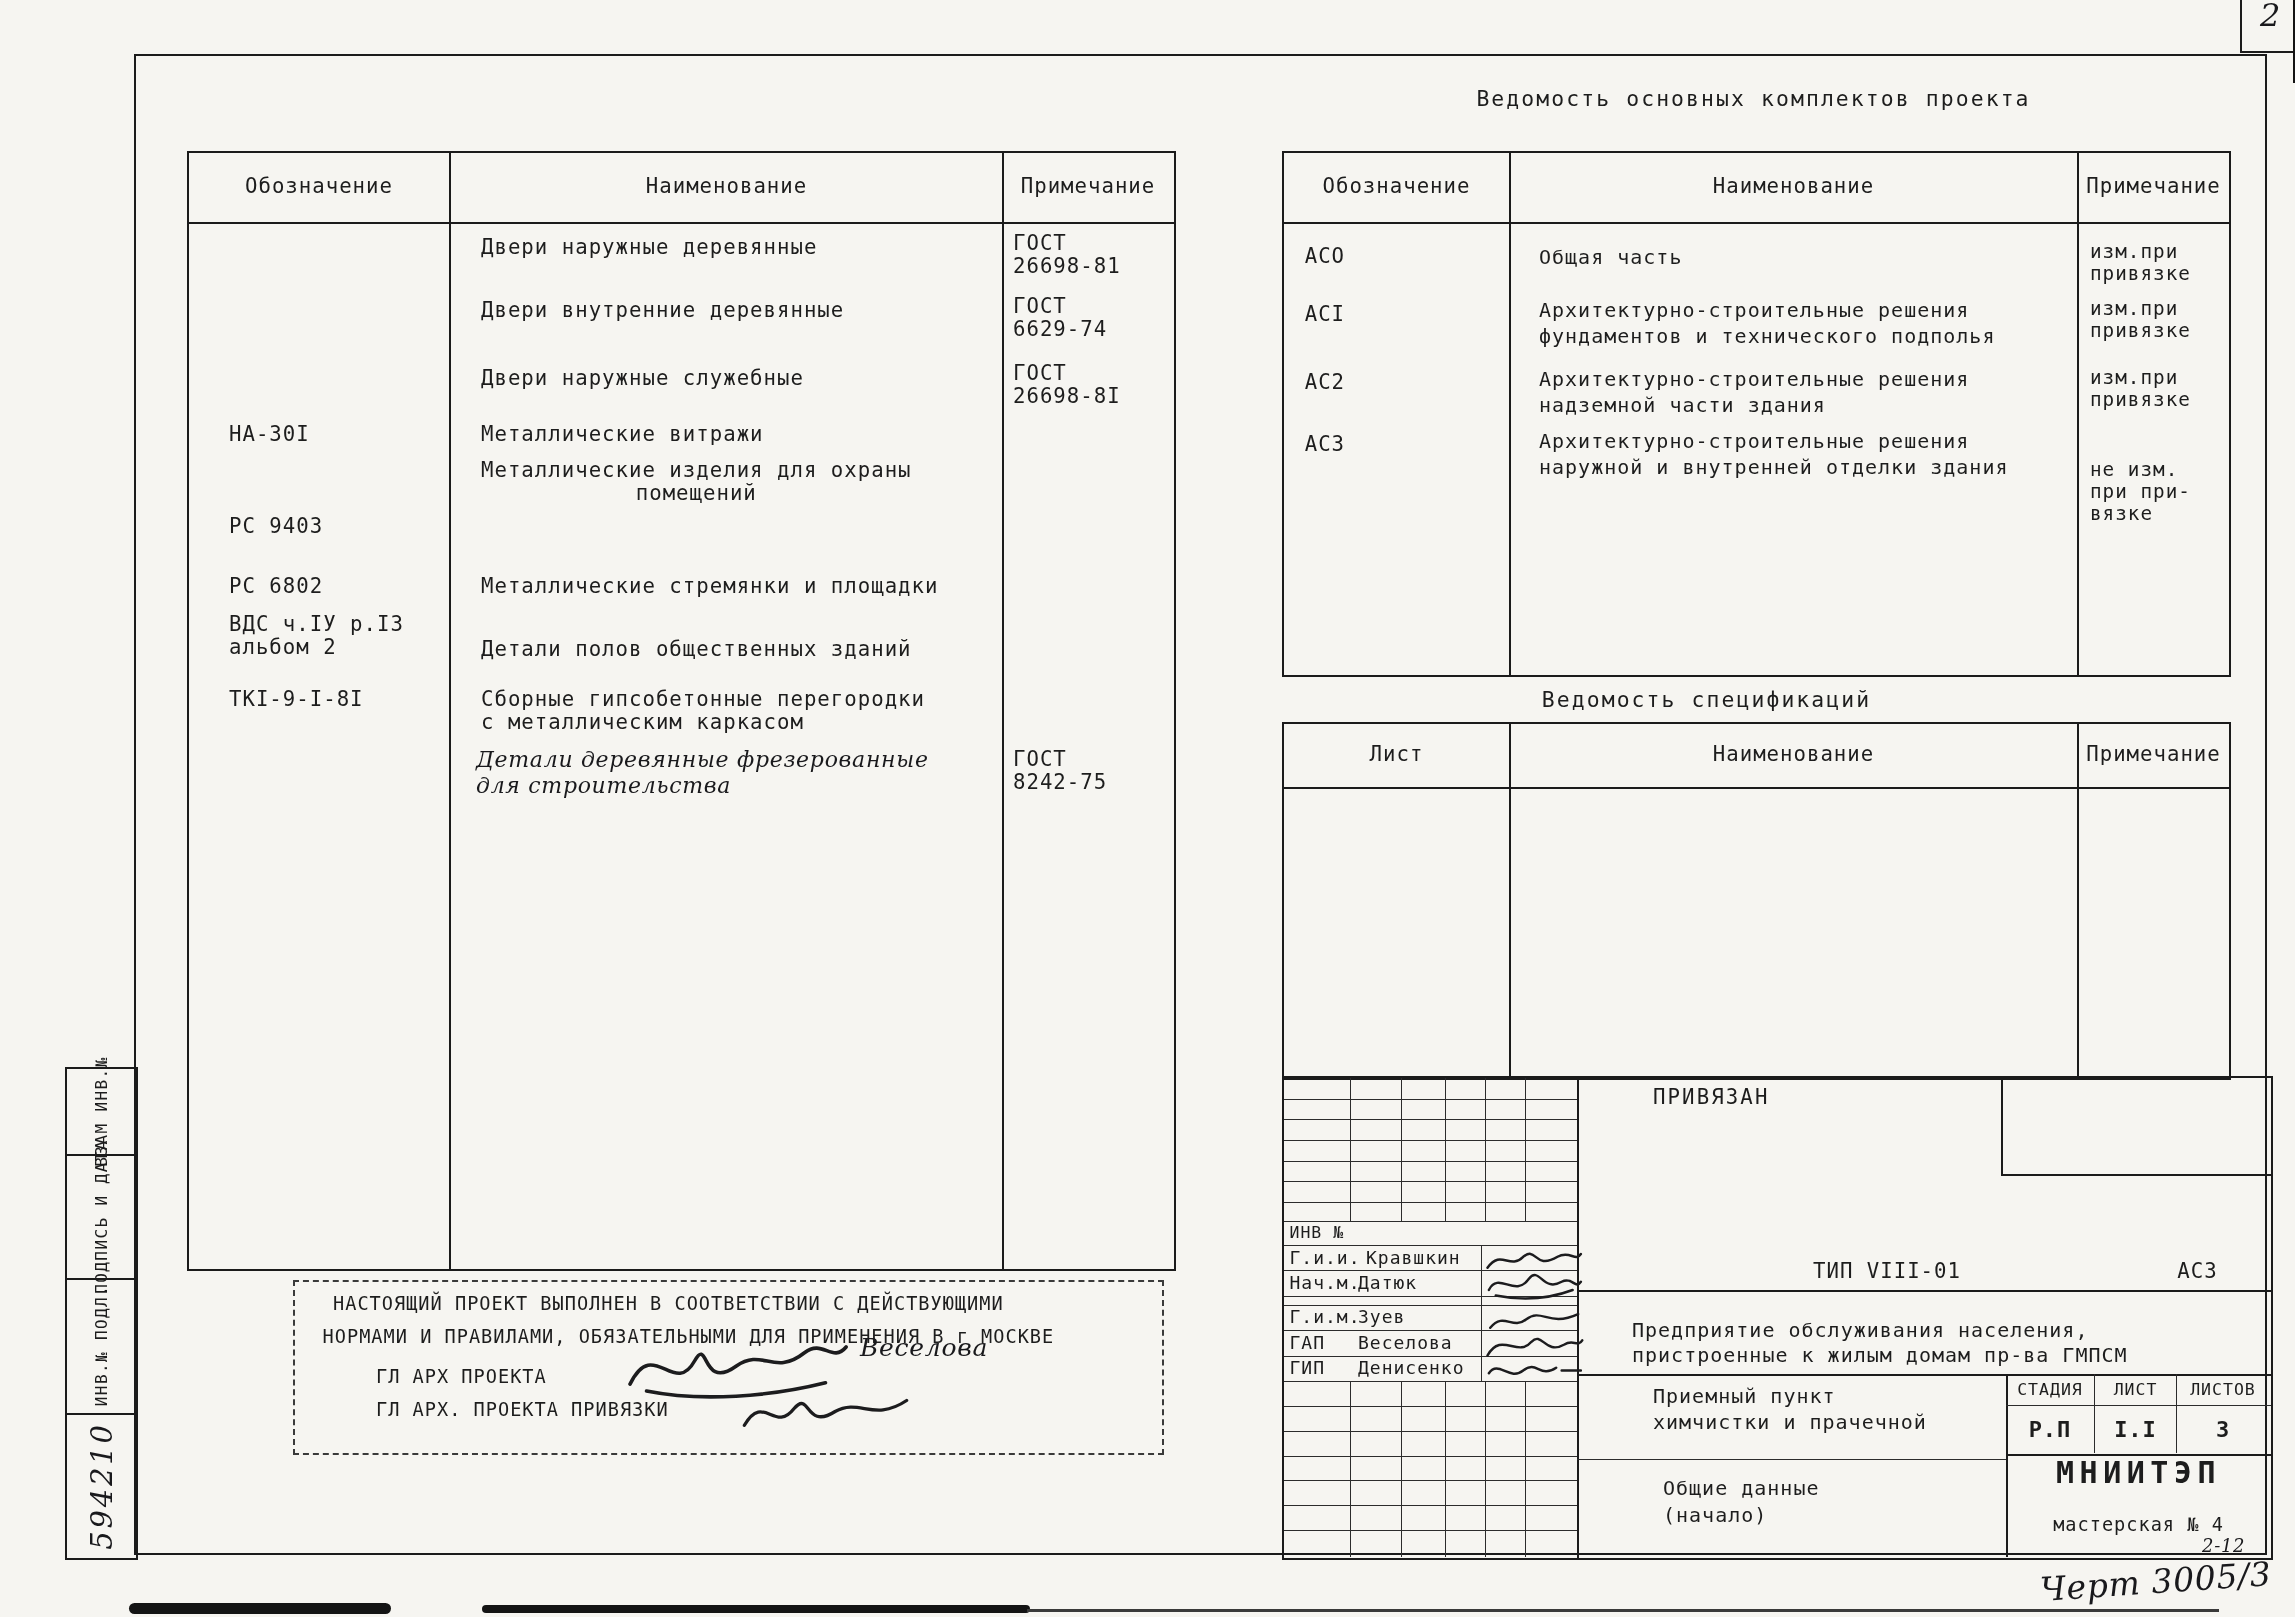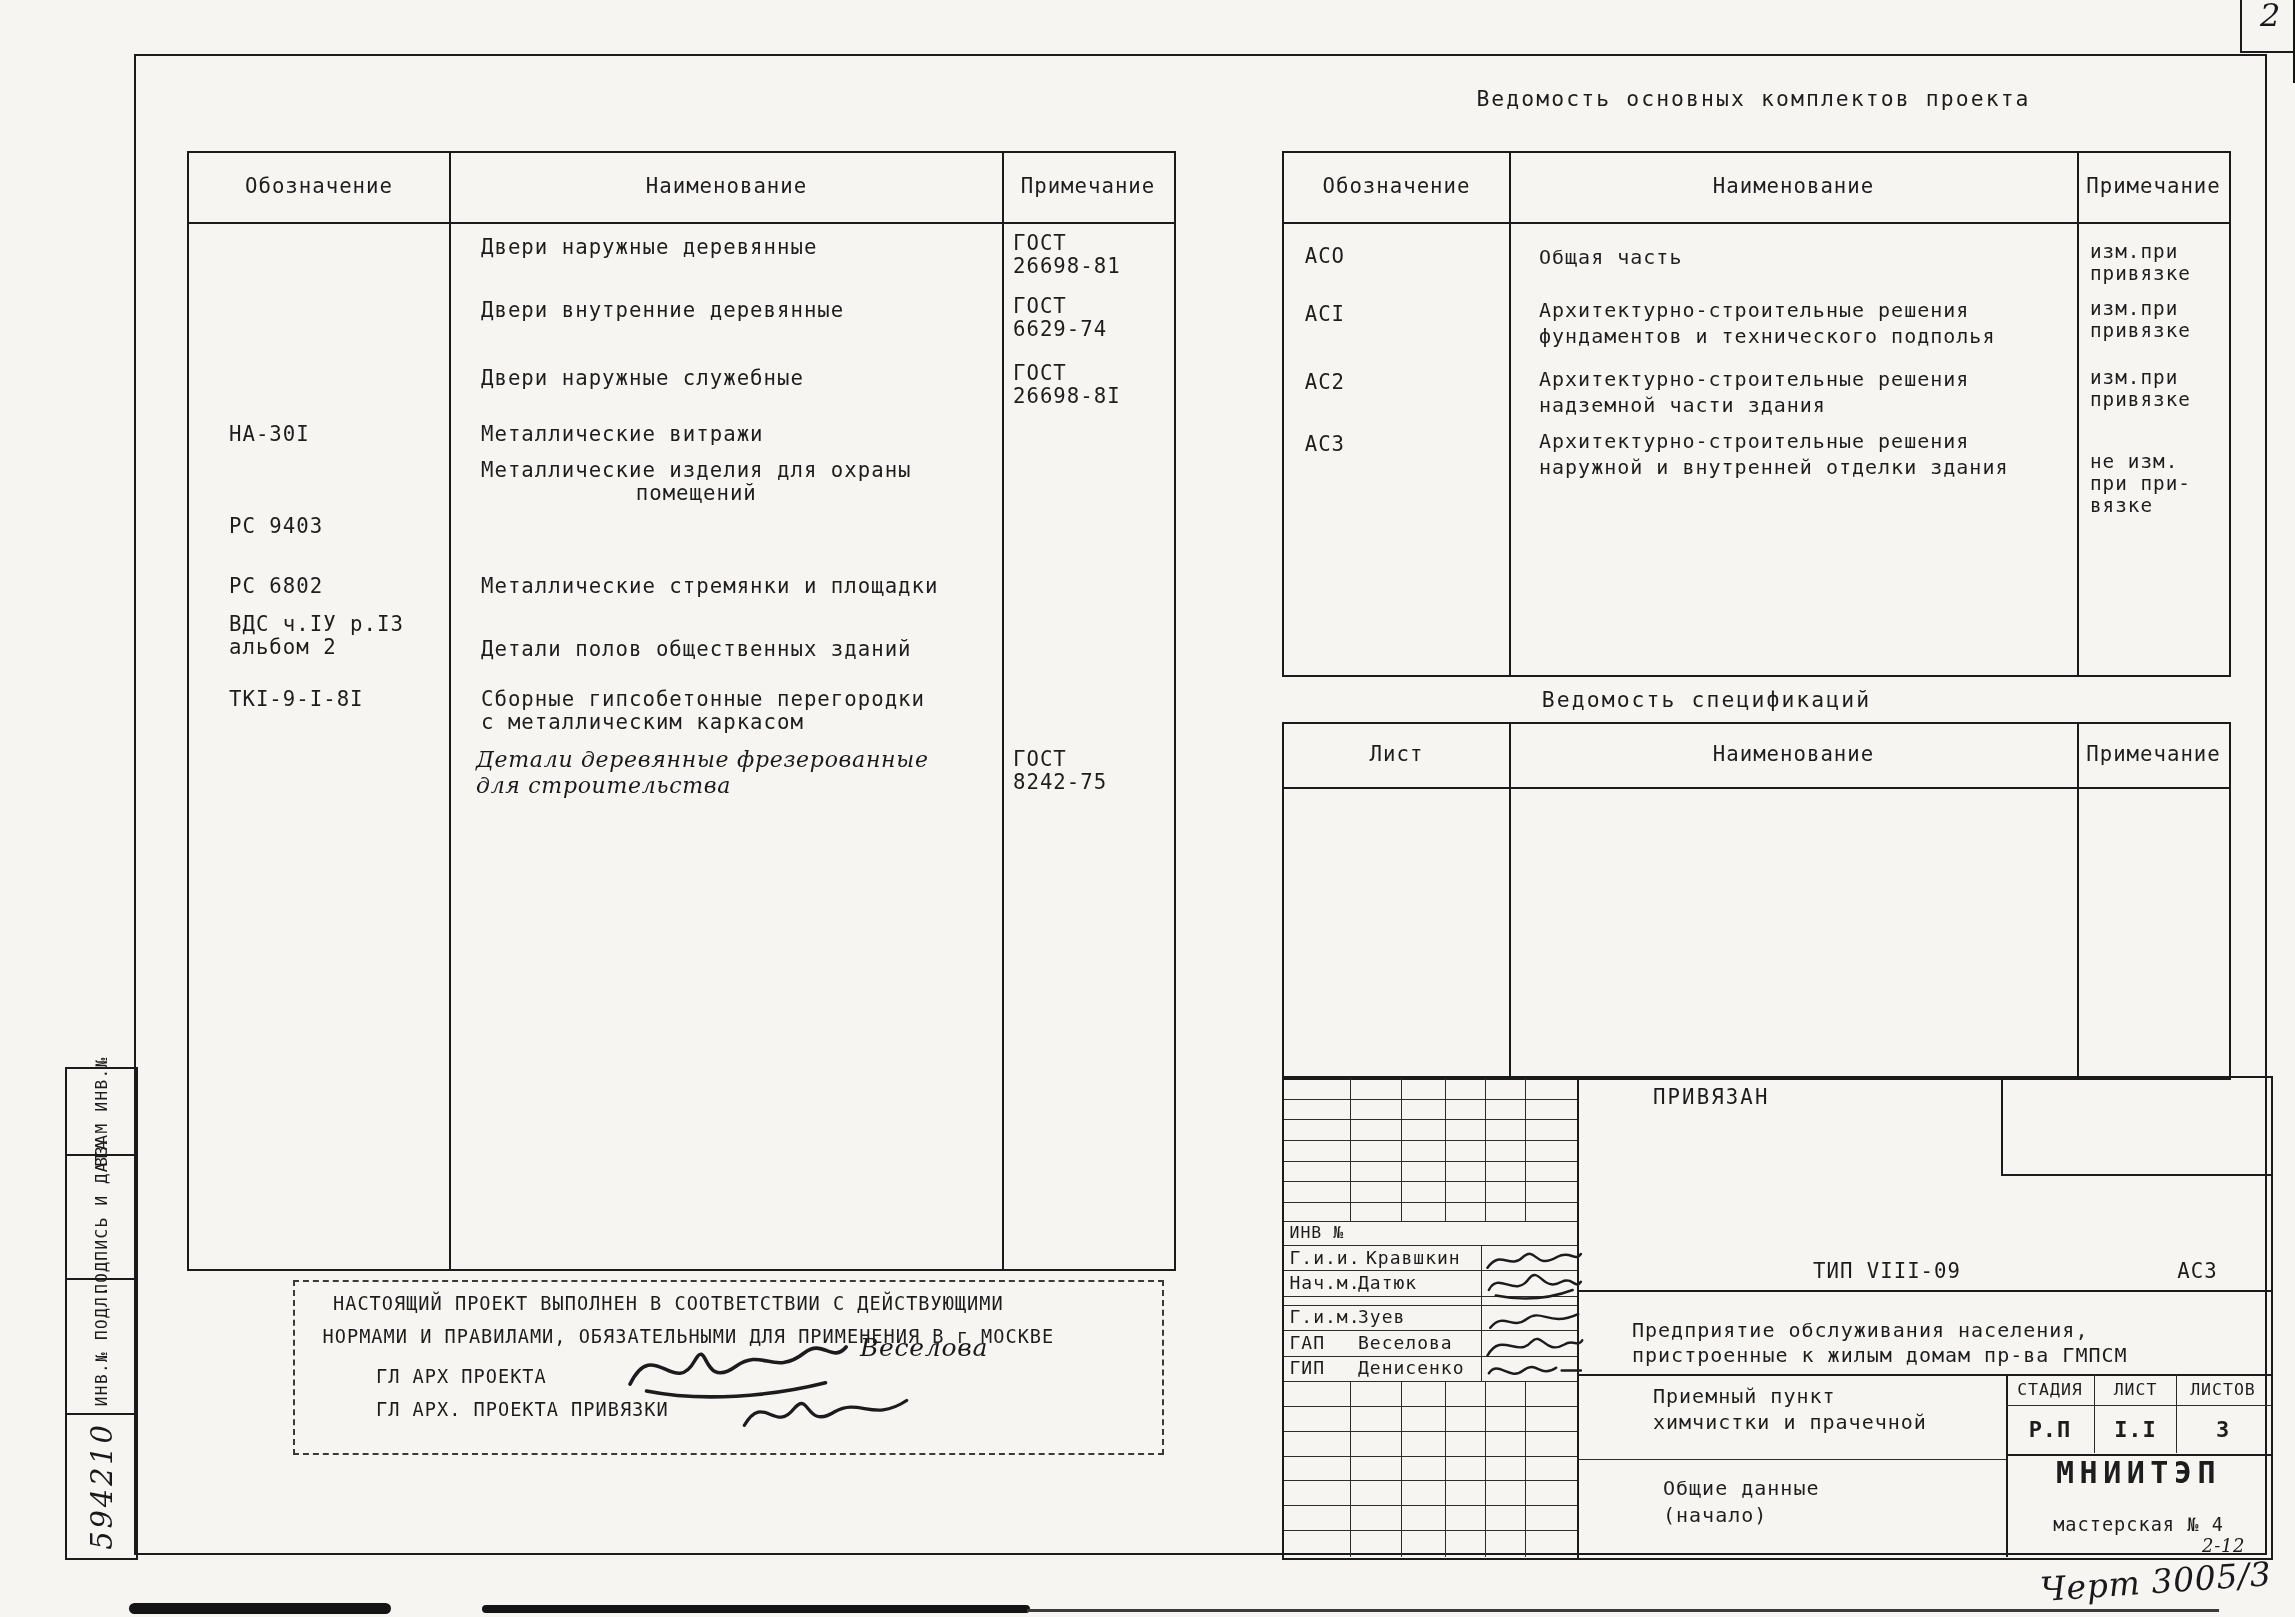--- a/index.html
+++ b/index.html
@@ -111,21 +111,21 @@
 
     <div class="t" style="left:20.7px;top:218px;">АС2</div>
     <div class="t f29" style="left:255px;top:214px;">Архитектурно-строительные решения
 надземной части здания</div>
     <div class="t f28" style="left:806px;top:214px;">изм.при
 привязке</div>
 
     <div class="t" style="left:20.7px;top:280px;">АС3</div>
     <div class="t f29" style="left:255px;top:276px;">Архитектурно-строительные решения
 наружной и внутренней отделки здания</div>
-    <div class="t f28" style="left:806px;top:298px;">не изм.
+    <div class="t f28" style="left:806px;top:306px;">не изм.
 при при-
 вязке</div>
   </div>
 
   <div class="t ttl ctr" style="left:1431px;top:688px;width:551px;">Ведомость спецификаций</div>
 
   <div class="tbl" style="left:1282px;top:722px;width:945px;height:354px;">
     <div class="lv" style="left:225px;top:0;height:100%;"></div>
     <div class="lv" style="left:793px;top:0;height:100%;"></div>
     <div class="lh" style="left:0;top:63px;width:100%;"></div>
@@ -225,21 +225,21 @@
     <div class="lh2" style="left:0;top:328px;width:293px;"></div>
     <div class="lh2" style="left:0;top:353px;width:293px;"></div>
     <div class="lh2" style="left:0;top:378px;width:293px;"></div>
     <div class="lh2" style="left:0;top:402px;width:293px;"></div>
     <div class="lh2" style="left:0;top:427px;width:293px;"></div>
     <div class="lh2" style="left:0;top:452px;width:293px;"></div>
 
     <div class="t" style="left:369px;top:8.3px;letter-spacing:2.1px;">ПРИВЯЗАН</div>
     <div style="position:absolute;left:717px;top:0;width:268px;height:96px;border-left:2.1px solid #1b1b1b;border-bottom:2.1px solid #1b1b1b;"></div>
 
-    <div class="t ctr" style="left:455px;top:182px;width:296px;">ТИП VIII-09</div>
+    <div class="t ctr" style="left:455px;top:182px;width:296px;">ТИП VIII-01</div>
     <div class="t ctr" style="left:855px;top:182px;width:117px;">АС3</div>
     <div class="lh" style="left:293px;top:212px;width:694px;"></div>
 
     <div class="t f29" style="left:348px;top:240px;width:641px;">Предприятие обслуживания населения,</div>
     <div class="t f29" style="left:348px;top:265px;width:641px;">пристроенные к жилым домам пр-ва ГМПСМ</div>
     <div class="lh" style="left:293px;top:296px;width:694px;"></div>
 
     <div class="lv" style="left:722px;top:296px;height:183px;"></div>
     <div class="lv2" style="left:810px;top:296px;height:79px;"></div>
     <div class="lv2" style="left:892px;top:296px;height:79px;"></div>

